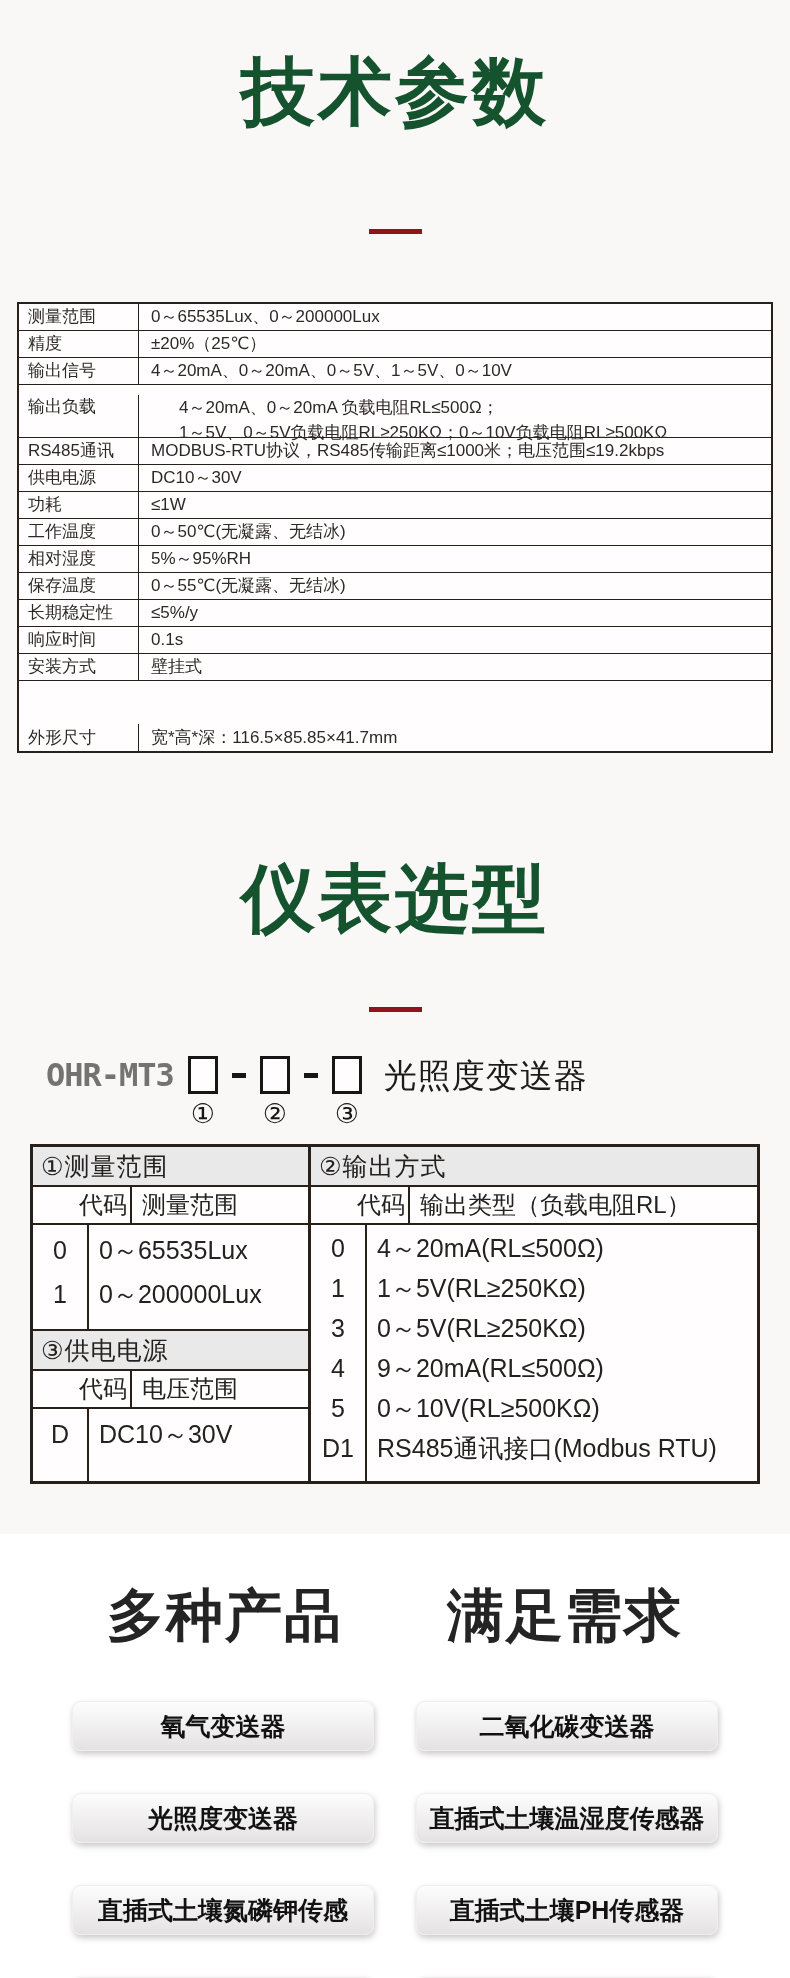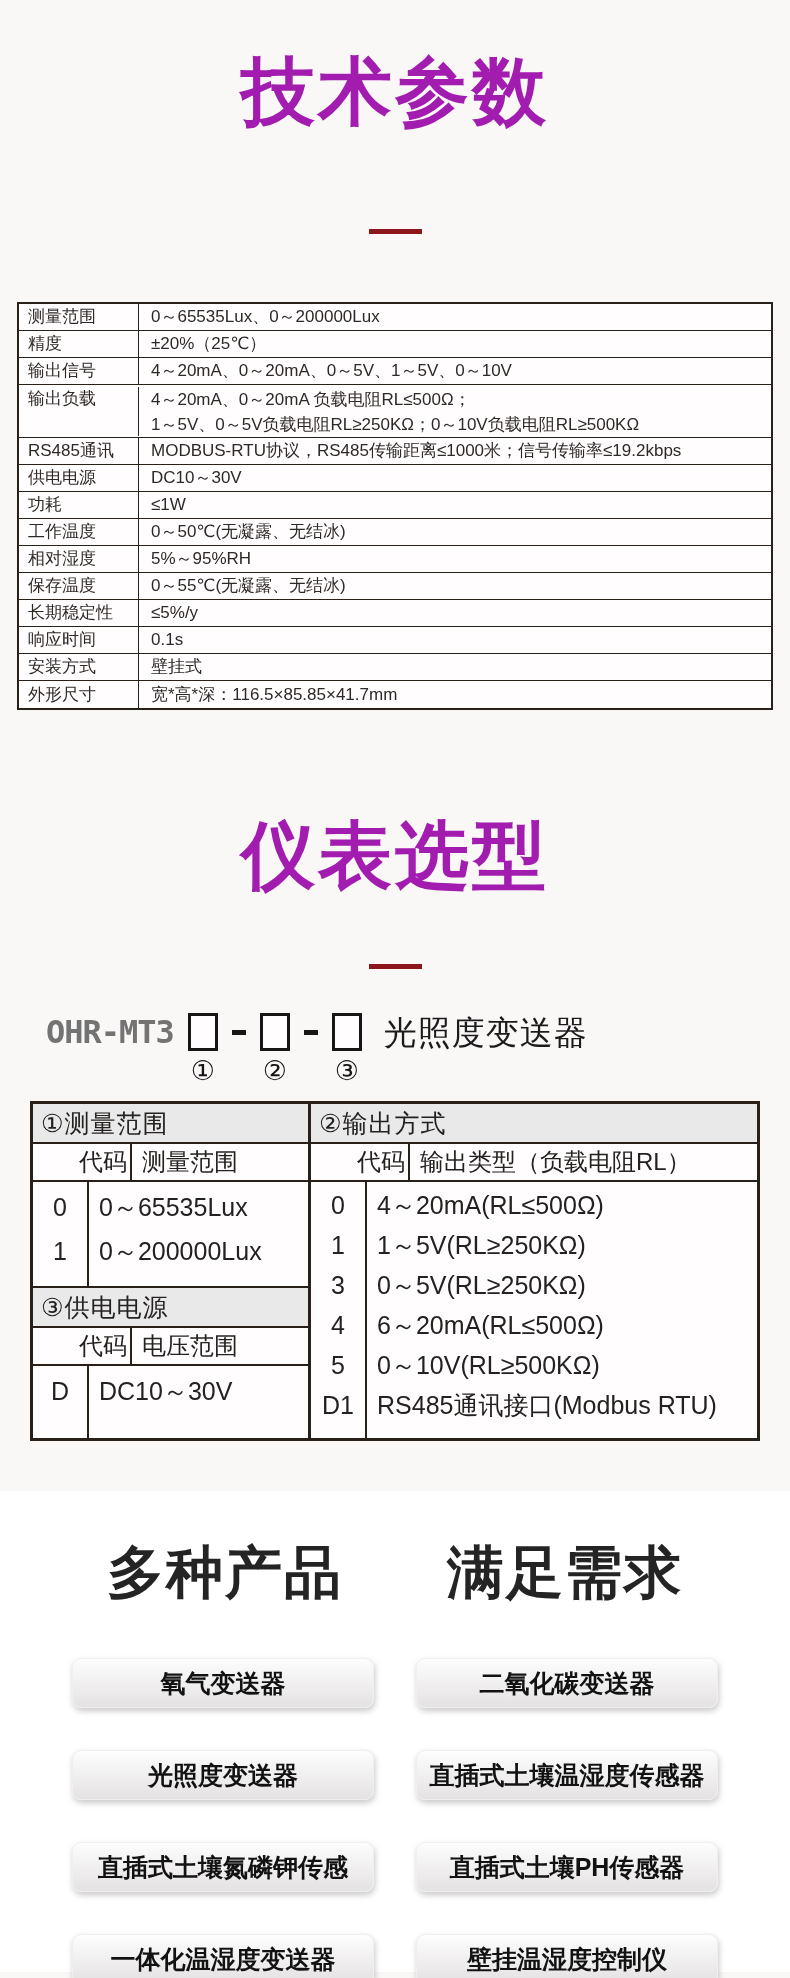--- a/index.html
+++ b/index.html
@@ -6,37 +6,37 @@
   html,body { width:790px; }
   body {
     height:1978px;
     background:#faf7f7;
     overflow:hidden;
     font-family:"Liberation Sans","DejaVu Sans",sans-serif;
     color:#2e2927;
   }
   .big-title {
     font-size:74px; font-weight:900; text-align:center;
-    color:#a21caf; letter-spacing:3px; line-height:1.25;
+    color:#14532d; letter-spacing:3px; line-height:1.25;
   }
   .redline { width:53px; height:5px; background:#8c161b; margin:0 auto; }
 
   
   .tech { padding-top:46px; }
   .tech .redline { margin-top:90px; }
   .spec-table {
     width:756px; margin:68px auto 0;
     border:2px solid #282019; background:#fffdfd;
   }
   .spec-row {
     display:flex; height:27px; align-items:center;
     border-bottom:1.5px solid #282019; font-size:17px;
   }
-  .spec-row:last-child { border-bottom:none; }
-  .spec-row.double { height:53px; align-items:flex-start; padding-top:2px; }
+  .spec-row:last-child { border-bottom:none;margin-top:43px; }
+  .spec-row.double { height:53px; align-items:flex-start; padding-top:10px;gap:28px; }
   .spec-label {
     width:120px; height:100%; border-right:1.5px solid #282019;
     display:flex; align-items:center; padding-left:9px; flex-shrink:0;
   }
   .spec-row.double .spec-label { align-items:flex-start; line-height:24px; height:auto; border-right:none; }
   .spec-row.double .label-wrap { width:120px; height:49px; border-right:1.5px solid #282019; flex-shrink:0; }
   .spec-value { flex:1; padding-left:12px; white-space:nowrap; }
   .spec-value.multi { line-height:25px; }
 
   
@@ -121,21 +121,21 @@
       <div class="label-wrap">
         <div class="spec-label">输出负载</div>
       </div>
       <div class="spec-value multi">
         <div>4～20mA、0～20mA 负载电阻RL≤500Ω；</div>
         <div>1～5V、0～5V负载电阻RL≥250KΩ；0～10V负载电阻RL≥500KΩ</div>
       </div>
     </div>
     <div class="spec-row">
       <div class="spec-label">RS485通讯</div>
-      <div class="spec-value">MODBUS-RTU协议，RS485传输距离≤1000米；信号传输率≤19.2kbps</div>
+      <div class="spec-value">MODBUS-RTU协议，RS485传输距离≤1000米；电压范围≤19.2kbps</div>
     </div>
     <div class="spec-row">
       <div class="spec-label">供电电源</div>
       <div class="spec-value">DC10～30V</div>
     </div>
     <div class="spec-row">
       <div class="spec-label">功耗</div>
       <div class="spec-value">≤1W</div>
     </div>
     <div class="spec-row">
@@ -236,21 +236,21 @@
           <div>1</div>
           <div>3</div>
           <div>4</div>
           <div>5</div>
           <div>D1</div>
         </div>
         <div class="sel-vals">
           <div>4～20mA(RL≤500Ω)</div>
           <div>1～5V(RL≥250KΩ)</div>
           <div>0～5V(RL≥250KΩ)</div>
-          <div>6～20mA(RL≤500Ω)</div>
+          <div>9～20mA(RL≤500Ω)</div>
           <div>0～10V(RL≥500KΩ)</div>
           <div>RS485通讯接口(Modbus RTU)</div>
         </div>
       </div>
     </div>
   </div>
 </section>
 
 <section class="products">
   <div class="prod-title">

